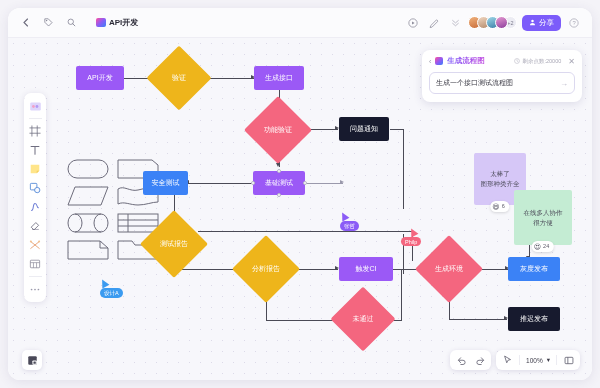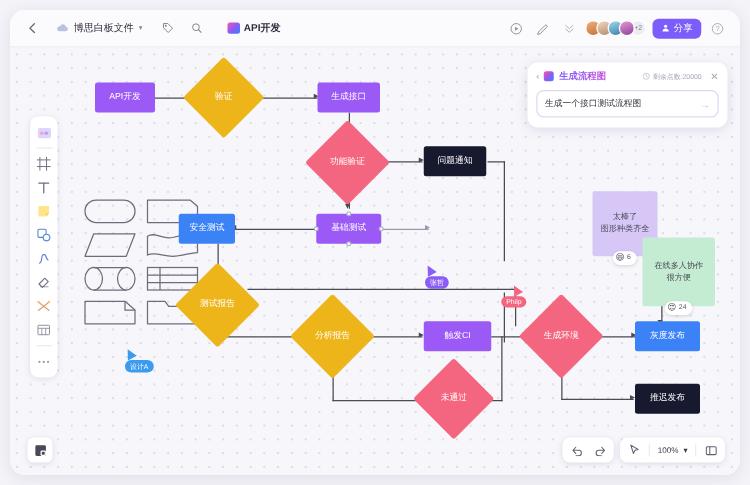--- a/index.html
+++ b/index.html
@@ -153,29 +153,20 @@
 
 <div id="app">
 
   <div class="header">
     <div class="hdr-left">
       <div class="back-btn">
         <svg width="7" height="9" viewBox="0 0 7 9">
             <path d="M5.5 1L2 4.5L5.5 8" stroke="#6b6a7c" stroke-width="1.1" fill="none" stroke-linecap="round"></path>
           </svg>
       </div>
-      <div class="doc-chip">
-        <span class="cloud-ico">
-          <svg width="10" height="7" viewBox="0 0 12 8">
-              <path d="M3.2 7h5.9a2.2 2.2 0 0 0 .2-4.38A3 3 0 0 0 3.6 2.1 2.45 2.45 0 0 0 3.2 7z" fill="#b9c3dd"></path>
-            </svg>
-        </span>
-        <span class="doc-title">博思白板文件</span>
-        <span class="caret">▾</span>
-      </div>
       <div class="hdr-icon">
         <svg width="9" height="9" viewBox="0 0 11 11">
             <path d="M1 1h4.2l4.6 4.6-4.2 4.2L1 5.2z" stroke="#7b7a8c" stroke-width=".9" fill="none"></path>
             <circle cx="3.2" cy="3.2" r=".9" fill="#7b7a8c"></circle>
           </svg>
       </div>
       <div class="hdr-icon">
         <svg width="9" height="9" viewBox="0 0 11 11">
             <circle cx="4.6" cy="4.6" r="3.3" stroke="#7b7a8c" stroke-width=".9" fill="none"></circle>
             <path d="M7 7l2.6 2.6" stroke="#7b7a8c" stroke-width="1" stroke-linecap="round"></path>

